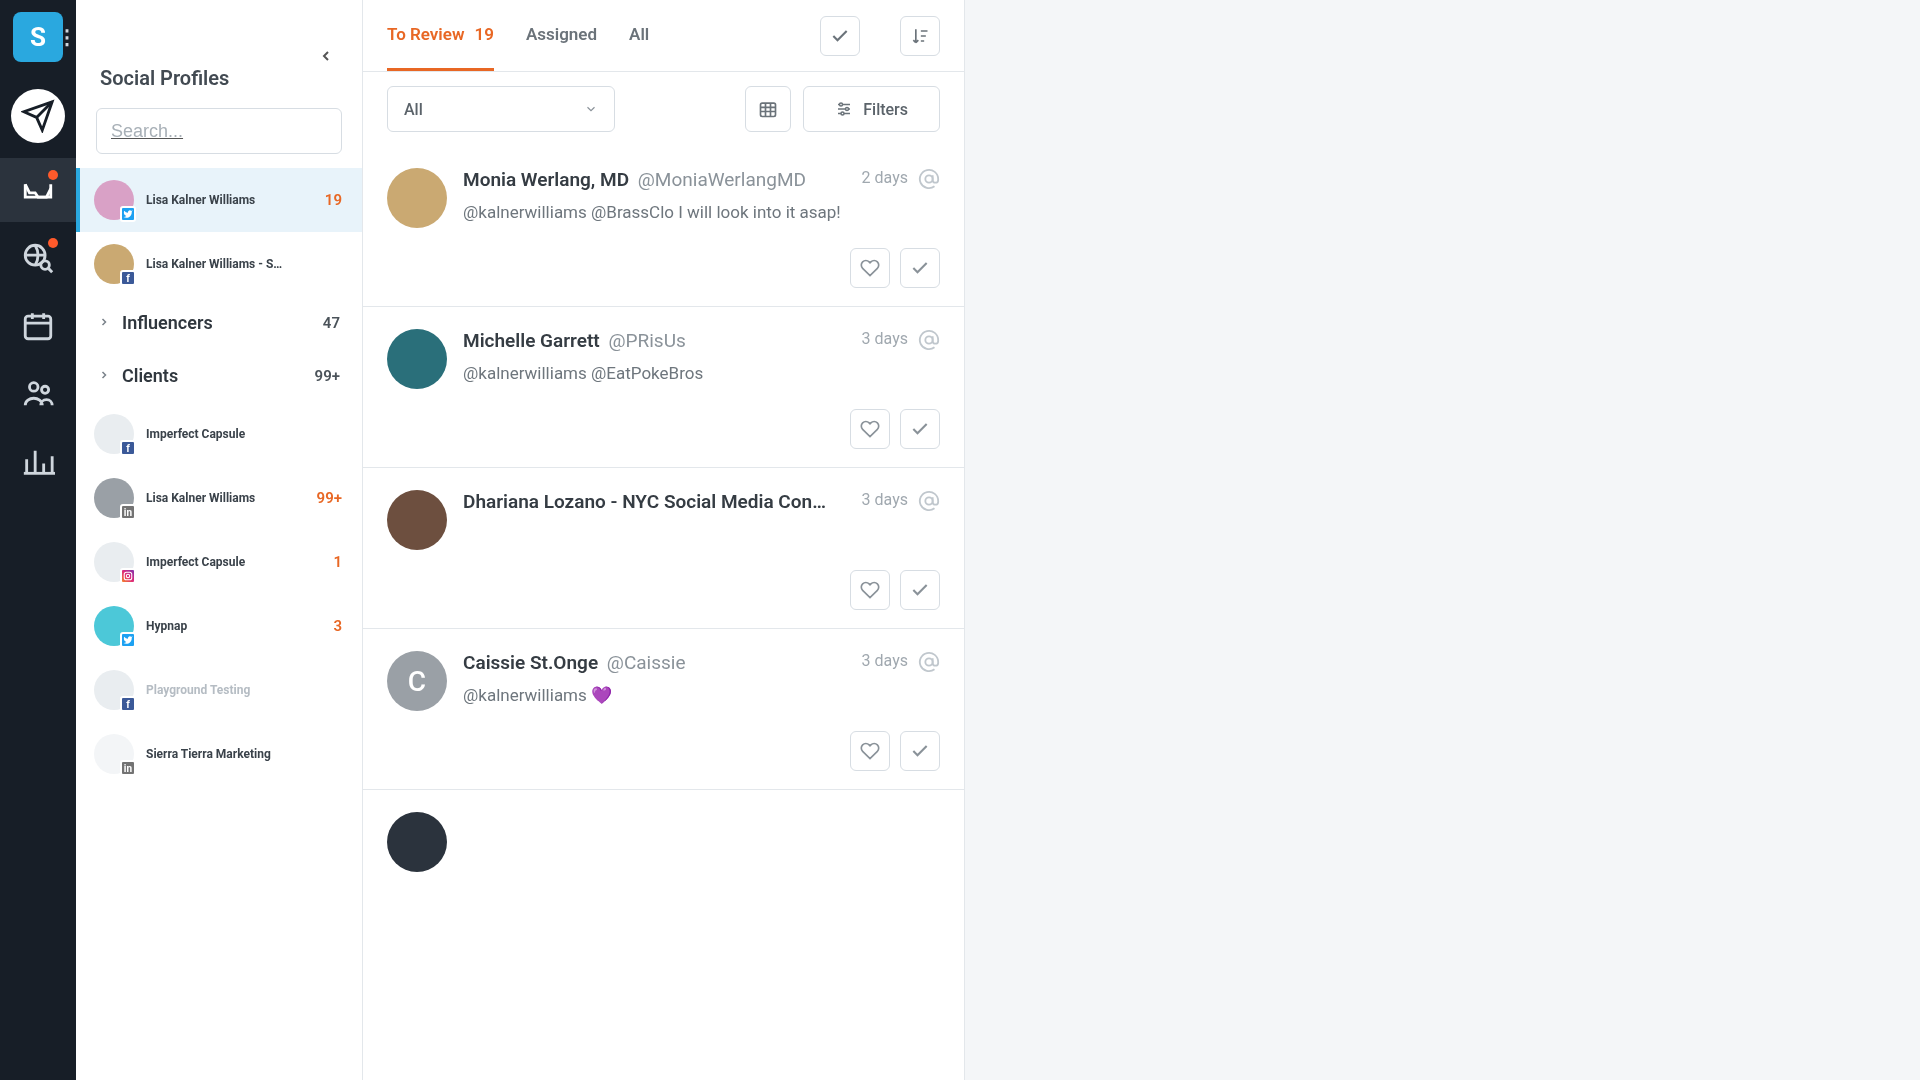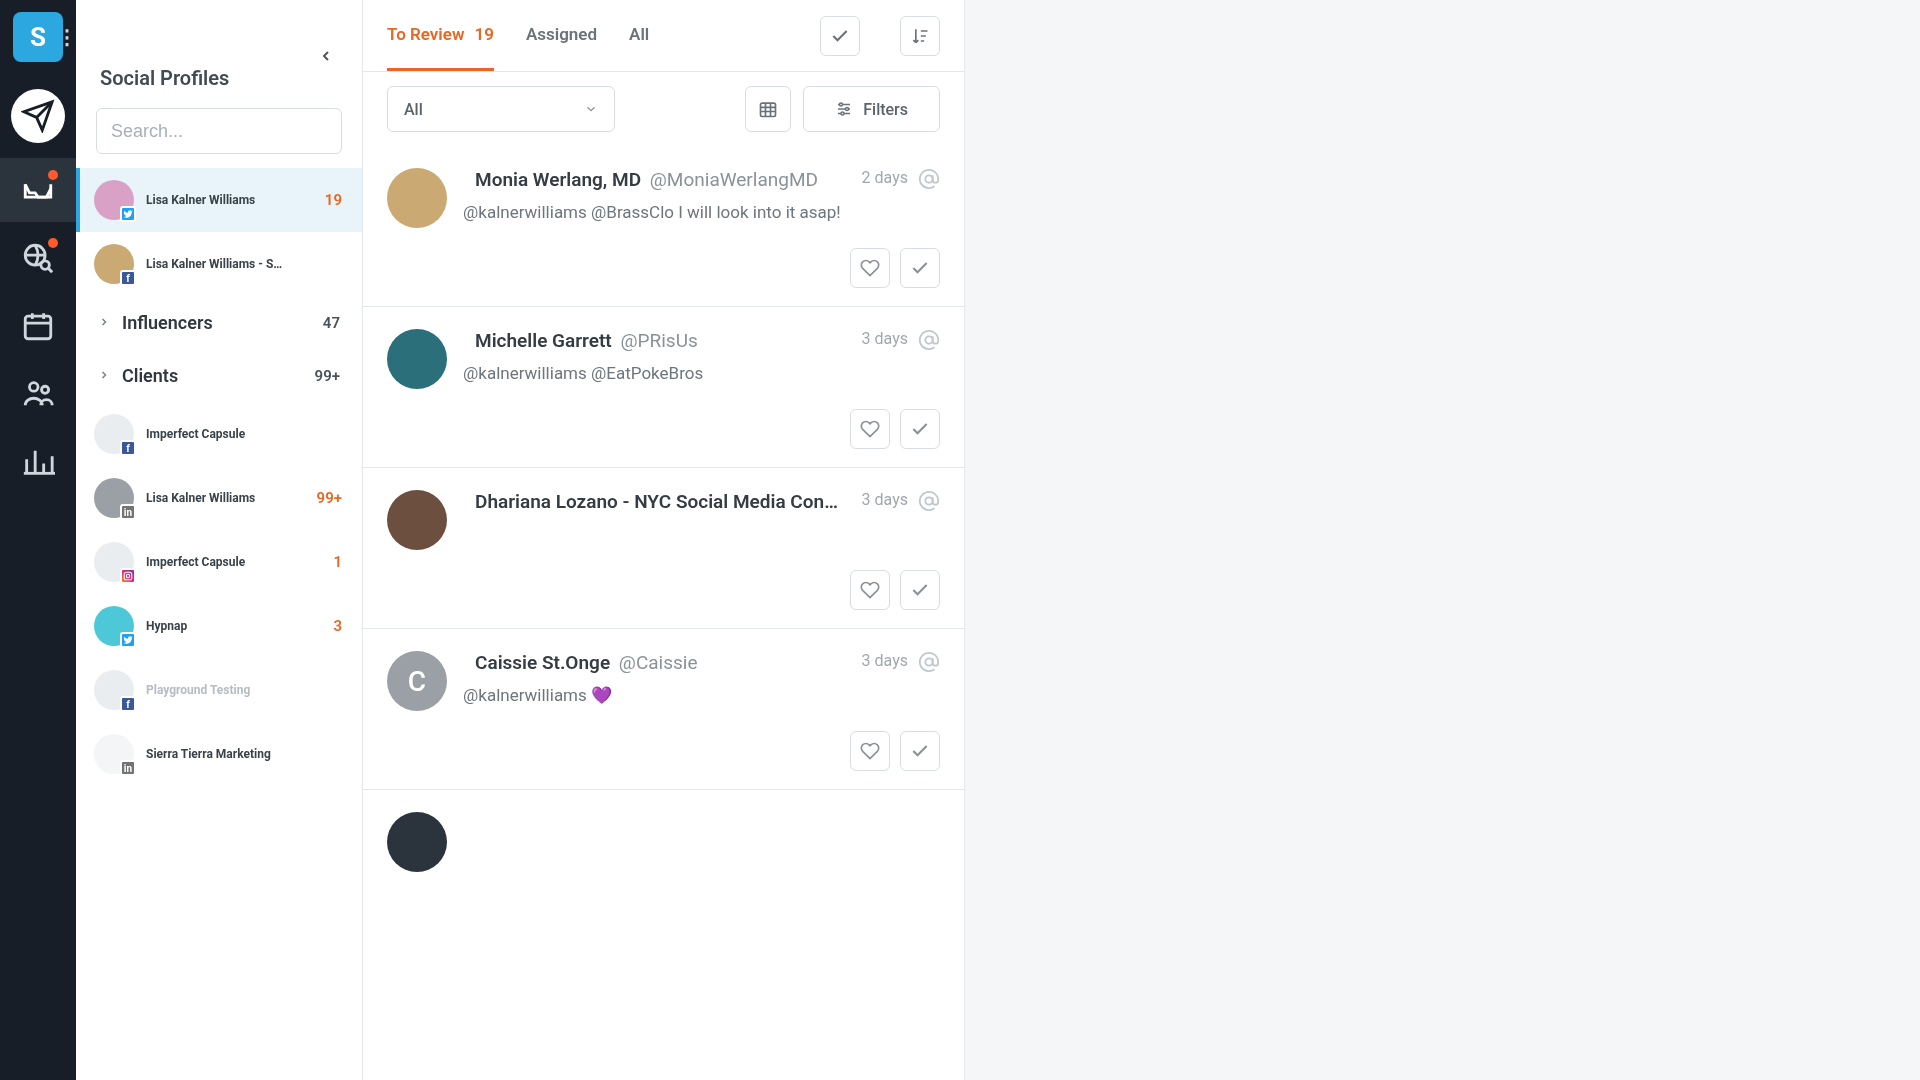--- a/index.html
+++ b/index.html
@@ -86,20 +86,21 @@
     width:24px;height:24px; display:flex;align-items:center;justify-content:center;
     cursor:pointer;
   }
   .search-wrap{ padding: 0 20px 14px 20px; }
   .search-input{
     width:100%; height:46px;
     border:1px solid #d7dde3; border-radius:6px;
     padding: 0 14px;
     font-size:18px; color:#555;
     background:#fff;
+    text-decoration:underline;
   }
   .search-input::placeholder{ color:#a8b0b7; font-weight:500;}
 
   .profile-list{ flex:1; overflow-y:auto; }
 
   .profile-item{
     display:flex; align-items:center;
     padding: 12px 20px 12px 18px;
     gap:12px;
     cursor:pointer;
@@ -237,21 +238,20 @@
     color:#fff;font-size:28px;font-weight:500;
   }
   .msg-body{ flex:1; min-width:0;}
   .msg-top{
     display:flex; align-items:flex-start;
   }
   .msg-name-wrap{
     flex:1; min-width:0;
     white-space:nowrap; overflow:hidden; text-overflow:ellipsis;
     font-size:19px;
-    margin-left:12px;
   }
   .msg-name{ font-weight:600; color:#353c43;}
   .msg-handle{ color:#8a9299; font-weight:400; margin-left:4px;}
   .msg-time{ color:#a0a8af; font-size:16px; margin-left:18px; white-space:nowrap;}
   .mention-icon{ color:#c0c7cd; margin-left:10px;}
   .msg-text{
     margin-top:6px;
     font-size:17px;
     color:#6e767d;
     line-height:1.45;

